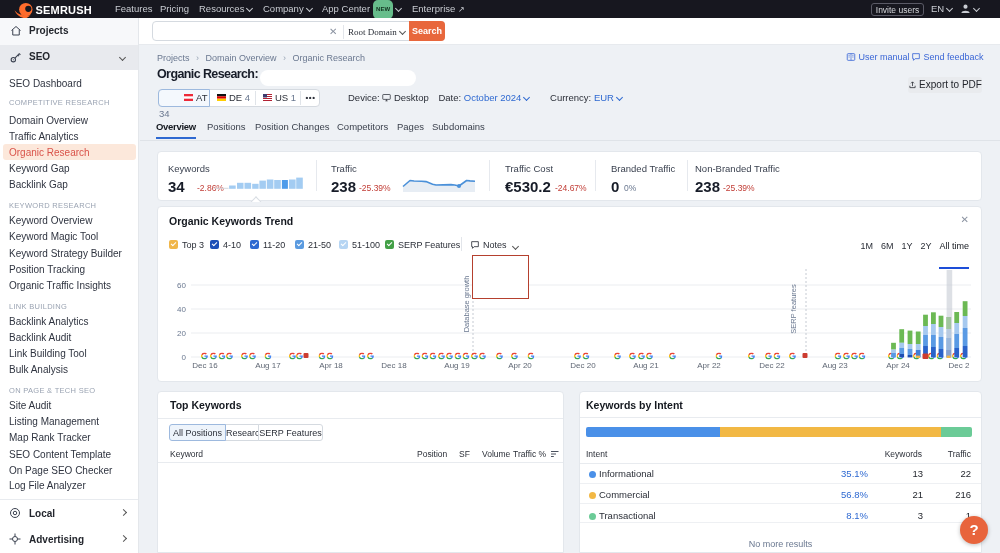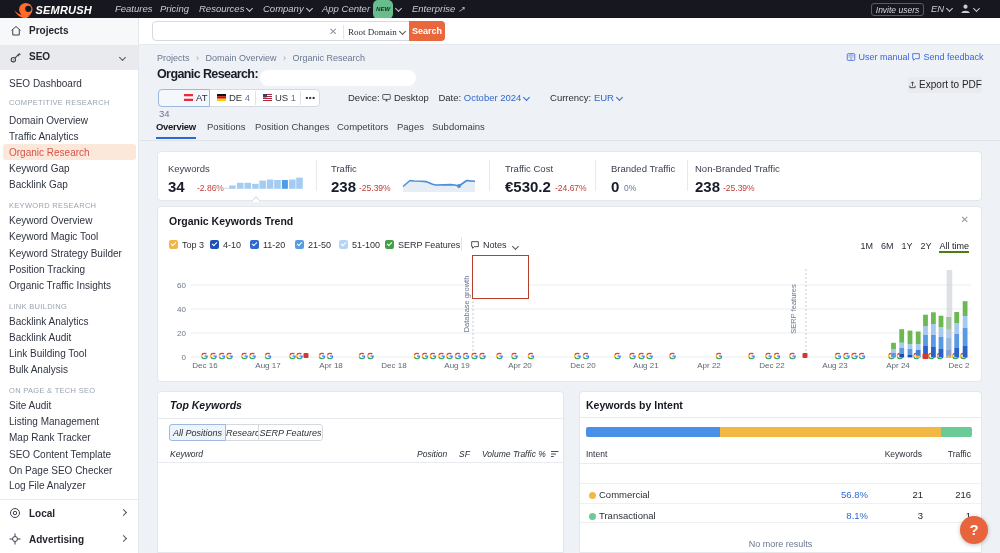--- a/index.html
+++ b/index.html
@@ -1,21 +1,21 @@
 <!DOCTYPE html>
 <html><head>
 <meta charset="utf-8">
 <style>
   * { margin:0; padding:0; box-sizing:border-box; }
   html,body { width:1000px; height:553px; overflow:hidden; }
   body { font-family:"Liberation Sans", sans-serif; background:#eef1f5; position:relative; }
   .abs { position:absolute; }
 
   
-  #topbar { position:absolute; left:0; top:0; width:1000px; height:18px; background:#17171f; color:#c9ccd2; font-size:9.5px;font-style:italic; }
+  #topbar { position:absolute; left:0; top:0; width:1000px; height:18px; background:#17171f; color:#c9ccd2; font-size:9.5px; }
   #topbar .nav { position:absolute; top:0; height:18px; line-height:18px; white-space:nowrap; }
   .chev { display:inline-block; width:6px; height:6px; position:relative; top:-1px; margin-left:3px; }
   .chev:before { content:""; position:absolute; left:0; top:1px; width:4px; height:4px; border-right:1.2px solid currentColor; border-bottom:1.2px solid currentColor; transform:rotate(45deg); }
   .newpill { display:inline-block; background:#67bd8b; color:#12321f; font-size:6px; font-weight:bold; border-radius:5px; padding:0.5px 3px; position:relative; top:-1px; margin-left:3px; }
   #invite { position:absolute; left:871px; top:2.5px; width:53px; height:13px; line-height:12px; border:1px solid #5a5a66; border-radius:3px; font-size:8.5px; color:#d6d8dc; text-align:center; }
 
   
   #row2 { position:absolute; left:0; top:18px; width:1000px; height:27px; background:#fff; border-bottom:1px solid #e7eaee; }
   #row2left { position:absolute; left:0; top:0; width:139px; height:27px; background:#f7f8fa; border-right:1px solid #e4e7eb; }
   #projlbl { position:absolute; left:29px; top:7px; font-size:10px; font-weight:bold; color:#23262d; }
@@ -74,24 +74,24 @@
   
   #tcard { position:absolute; left:157px; top:206px; width:825px; height:176px; background:#fff; border:1px solid #e3e7ec; border-radius:4px; }
   #tcard h3 { position:absolute; left:11px; top:8px; font-size:10.5px; color:#14181f; }
   #tclose { position:absolute; right:12px; top:7px; font-size:10px; color:#8b93a1; }
   .cb { position:absolute; top:1px; width:9px; height:9px; border-radius:2px; }
   .cb:after { content:""; position:absolute; left:1.8px; top:2.2px; width:4px; height:2px; border-left:1.3px solid #fff; border-bottom:1.3px solid #fff; transform:rotate(-45deg); }
   .cblbl { position:absolute; top:0.5px; font-size:9px; color:#2b2f38; }
   #notesrow { position:absolute; left:0; top:32px; width:825px; height:14px; }
   #ranges { position:absolute; right:12px; top:34px; font-size:9px; color:#2b2f38; }
   #ranges span { margin-left:8px; }
-  #ranges .act { color:#14181f; border-bottom:2px solid #4d7c0f; padding-bottom:0; }
-
-  
-  #kcard { position:absolute; left:157px; top:391px; width:407px; height:162px; background:#fff; border:1px solid #e3e7ec; border-radius:4px 4px 0 0;font-style:italic; }
+  #ranges .act { color:#14181f; border-bottom:2px solid #1d4ed8; padding-bottom:16px; }
+
+  
+  #kcard { position:absolute; left:157px; top:391px; width:407px; height:162px; background:#fff; border:1px solid #e3e7ec; border-radius:4px 4px 0 0; }
   #kcard h3 { position:absolute; left:12px; top:7px; font-size:10.5px; color:#14181f; }
   #kdiv { position:absolute; left:0; top:26px; width:405px; height:1px; background:#e8ebef; }
   #ktabs { position:absolute; left:11px; top:32px; height:17px; font-size:9px; color:#2b2f38; }
   .ktab { position:absolute; top:0; height:17px; line-height:16px; text-align:center; border:1px solid #d5dae0; background:#fff; }
   #ktab1 { left:0; width:57px; border-radius:3px 0 0 3px; background:#eef4fb; border-color:#9db9de; z-index:2; }
   #ktab2 { left:56px; width:34px; }
   #ktab3 { left:89px; width:65px; border-radius:0 3px 3px 0; }
   .khead { position:absolute; top:57px; font-size:8.5px; color:#2b2f38; }
   #khdiv { position:absolute; left:0; top:70px; width:405px; height:1px; background:#e8ebef; }
 
@@ -510,20 +510,27 @@
   <div id="idiv"></div>
   <div id="ibar">
     <div style="width:134px;background:#4a90e8"></div>
     <div style="width:221px;background:#f2b844"></div>
     <div style="width:31px;background:#6bcb97"></div>
   </div>
   <span class="ihead" style="left:6px">Intent</span>
   <span class="ihead" style="right:59px">Keywords</span>
   <span class="ihead" style="right:10px">Traffic</span>
   <div id="ihdiv"></div>
+  <div class="irow" style="top:72px">
+    <span class="dot" style="background:#4a90e8"></span>
+      <span class="nm">Informational</span>
+    <span class="pc">35.1%</span>
+      <span class="kw">13</span>
+      <span class="tr">22</span>
+  </div>
   <div class="irdiv" style="top:91px"></div>
   <div class="irow" style="top:93px">
     <span class="dot" style="background:#f2b844"></span>
       <span class="nm">Commercial</span>
     <span class="pc">56.8%</span>
       <span class="kw">21</span>
       <span class="tr">216</span>
   </div>
   <div class="irdiv" style="top:111px"></div>
   <div class="irow" style="top:114px">

